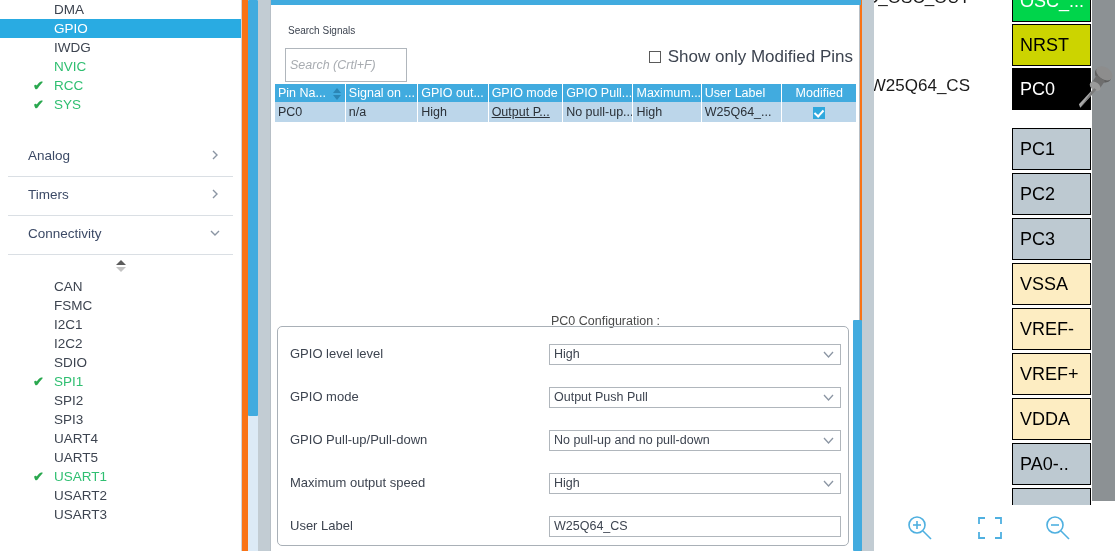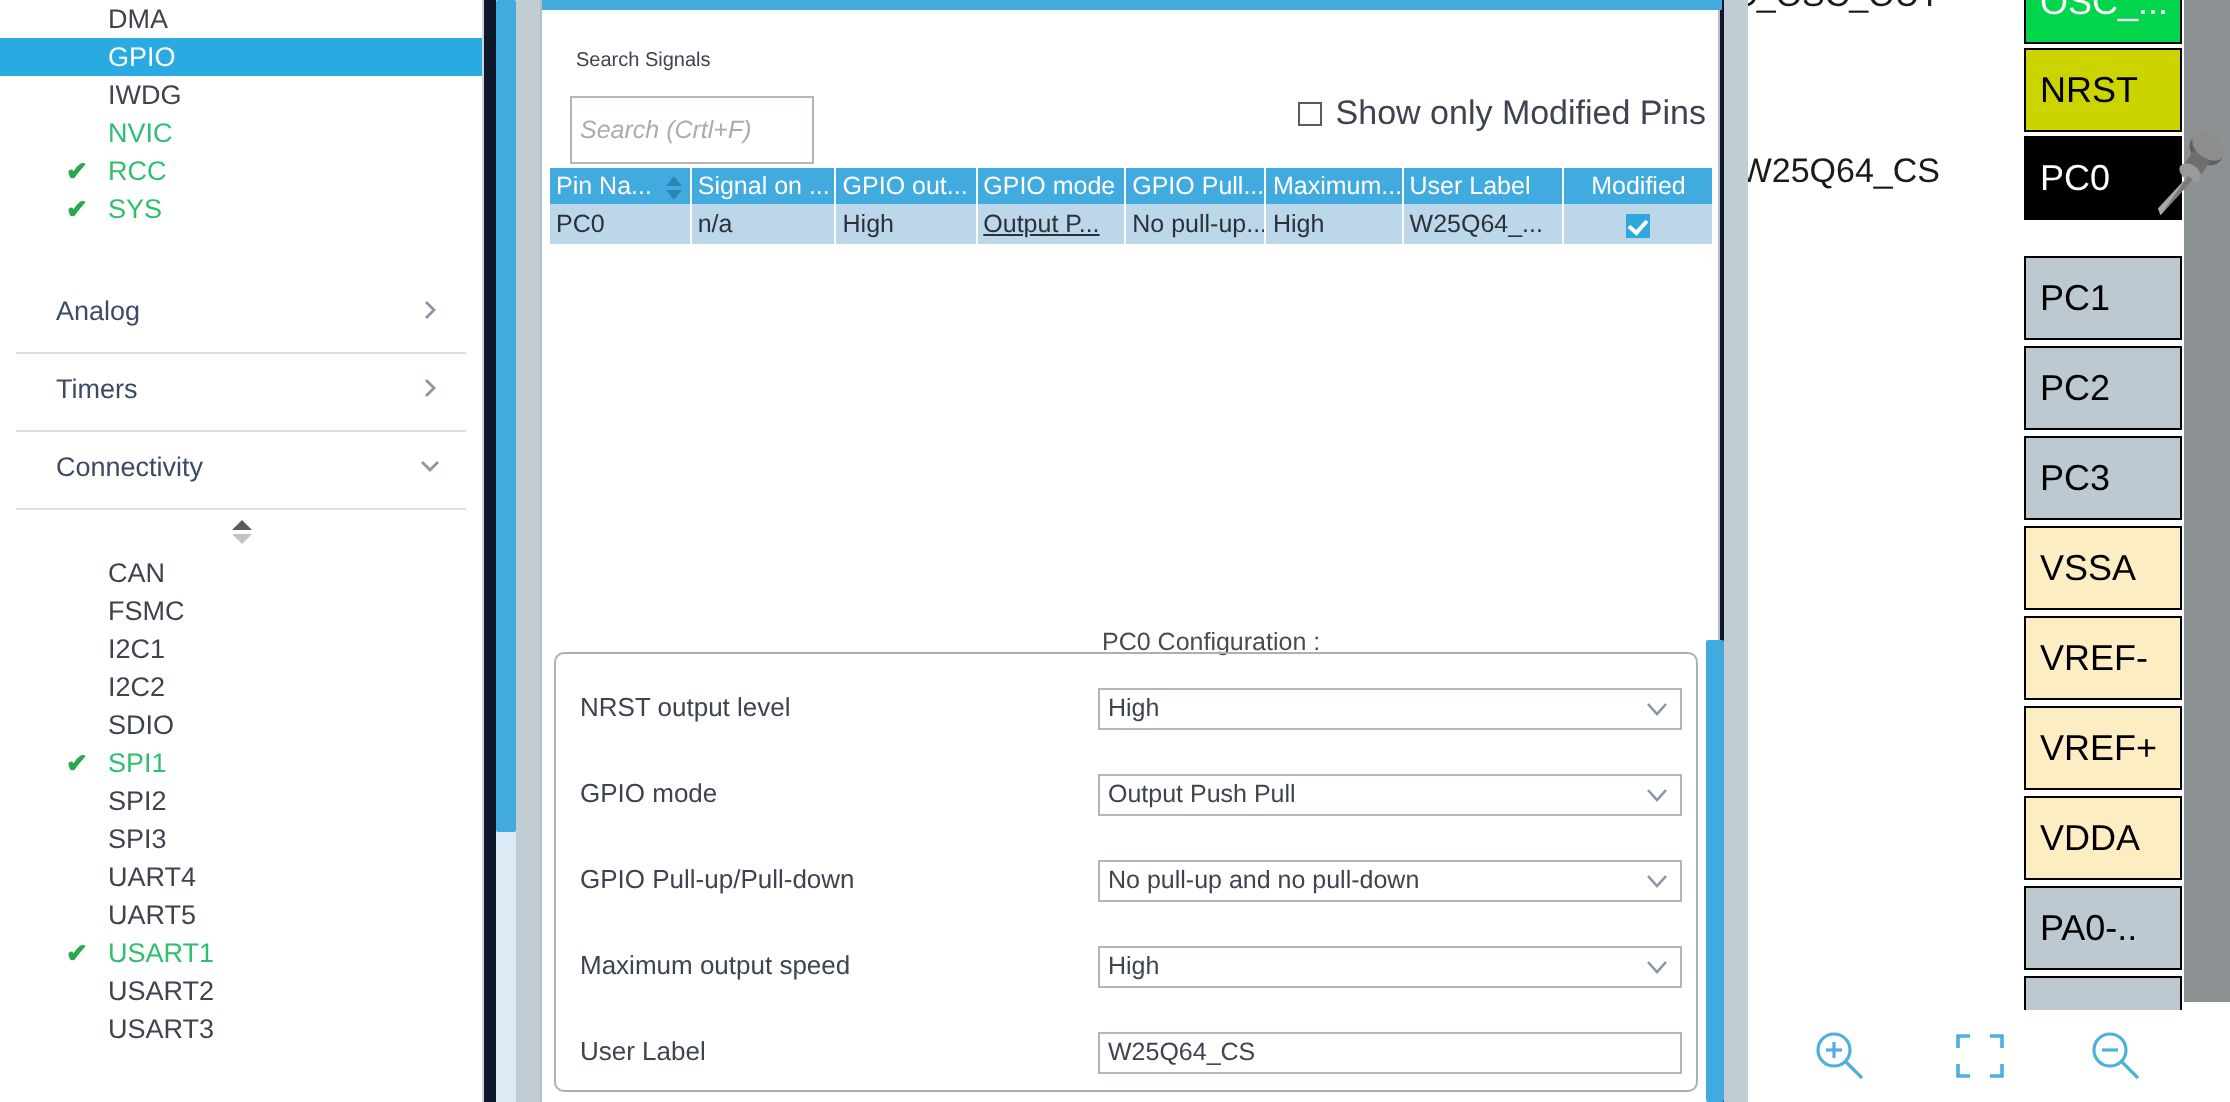--- a/index.html
+++ b/index.html
@@ -5,21 +5,21 @@
   * { box-sizing: border-box; }
   html, body {
     margin: 0; padding: 0;
     width: 1115px; height: 551px;
     overflow: hidden;
     background: #ffffff;
     font-family: "Liberation Sans", sans-serif;
     font-size: 13px;
     color: #222;
   }
-  #root { position: relative; width: 1115px; height: 551px; background: #0f172a; }
+  #root { position: relative; width: 1115px; height: 551px; background: #f97316; }
 
   
   #sidebar {
     position: absolute; left: 0; top: 0; width: 242px; height: 551px;
     background: #ffffff; border-right: 1px solid #cfd4da;
     overflow: hidden;
   }
   .periph-list { padding-top: 0; }
   .periph-item {
     position: relative; height: 19px; line-height: 19px;
@@ -331,21 +331,21 @@
             <td style="width: 78px;">W25Q64_...</td>
             <td class="ctr" style="width: 72px;"><span class="row-chk"></span></td>
           </tr>
         </tbody>
     </table>
 
     <div id="cfg-title">PC0 Configuration :</div>
     <div id="cfg-box">
       <div id="cfg-rows">
           <div class="cfg-row" style="top: 17px;">
-            <div class="cfg-lbl">NRST output level</div>
+            <div class="cfg-lbl">GPIO level level</div>
             <div class="cfg-field">
               <span class="val">High</span>
               <span class="dd">
                 <svg width="11" height="7" viewBox="0 0 11 7">
                   <path d="M1 1 L5.5 6 L10 1" fill="none" stroke="#8b95a3" stroke-width="1.3"></path>
                 </svg>
               </span>
             </div>
           </div>
           <div class="cfg-row" style="top: 60px;">

